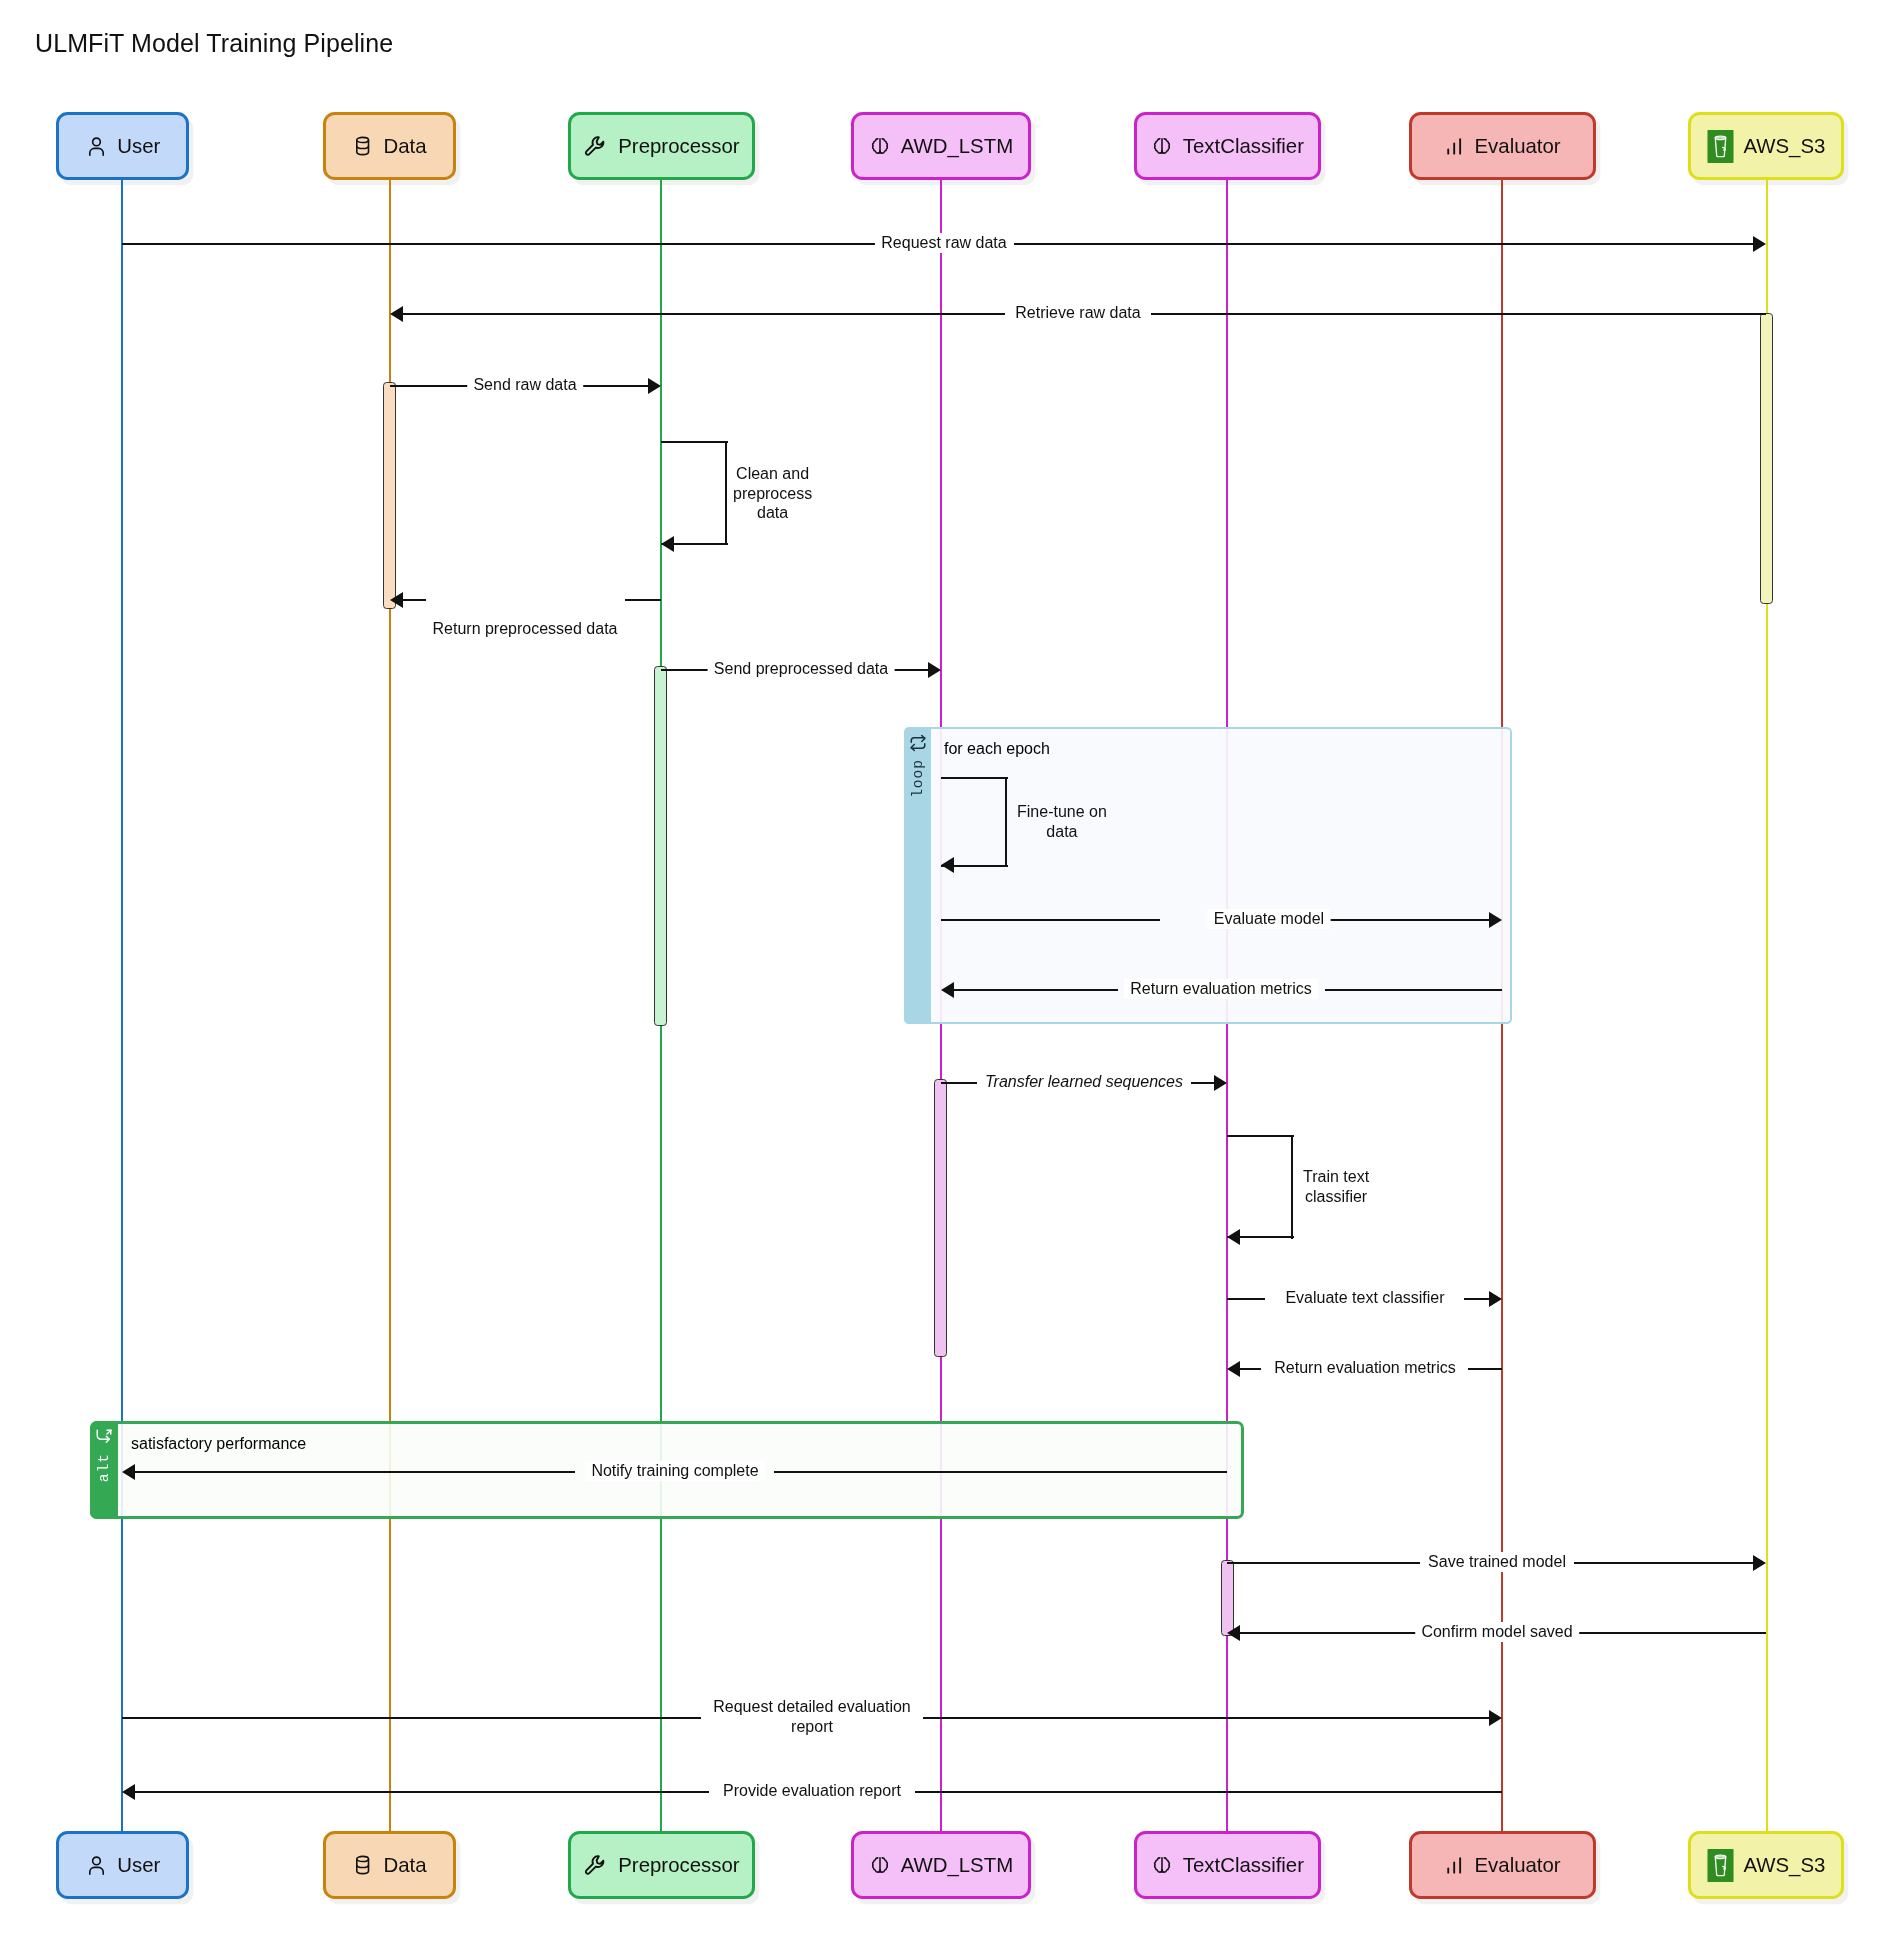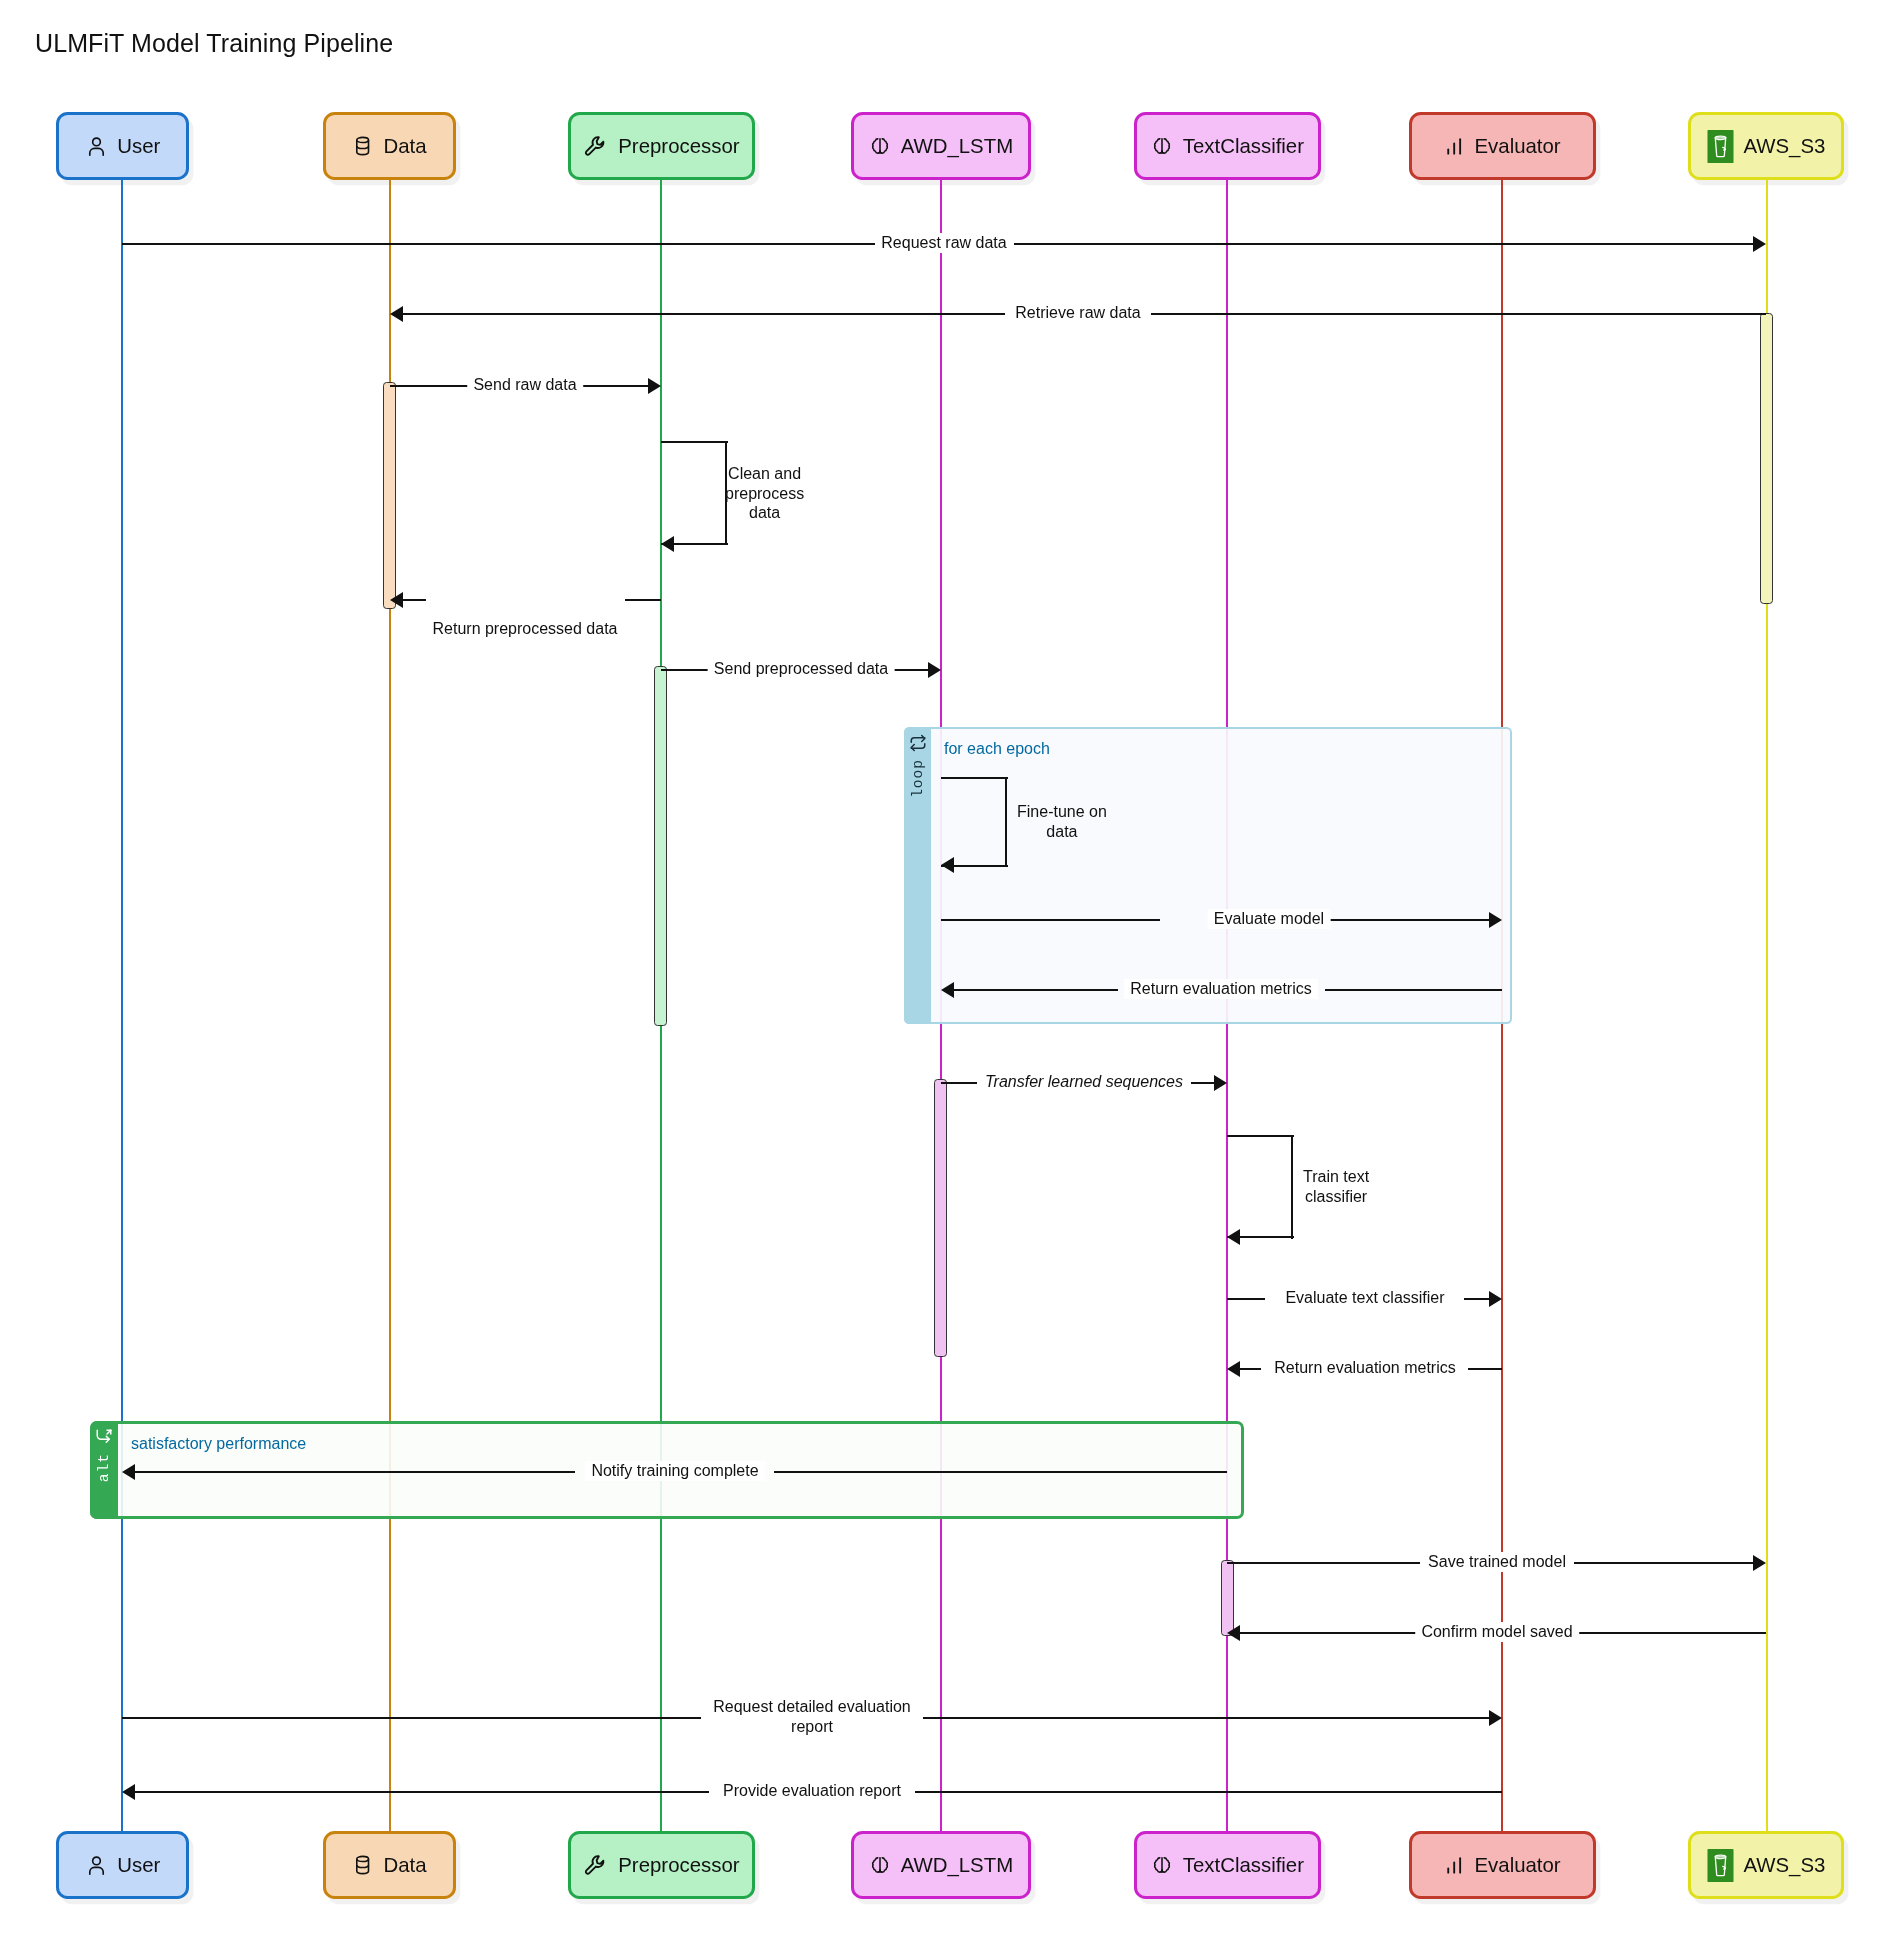--- a/index.html
+++ b/index.html
@@ -76,21 +76,21 @@
   .fragment.loop .frag-tab{background:#a9d6e5;}
   .fragment.alt  .frag-tab{background:#34a853;border-radius:7.1px 0 0 7.1px;left:-3.1px;top:-3.1px;bottom:-3.1px;}
   .frag-tab .tab-text{
     writing-mode:vertical-rl;transform:rotate(180deg);
     font-size:14.7px;letter-spacing:0.9px;font-family:"Liberation Mono",monospace;
   }
   .fragment.loop .tab-text{color:#18303b;}
   .fragment.alt  .tab-text{color:#ffffff;}
   .frag-cond{
     position:absolute;left:38px;top:10.7px;
-    font-size:16px;color:#0369a1;white-space:nowrap;
+    font-size:16px;color:#000000;white-space:nowrap;
   }
 </style>
 </head>
 <body>
 
 <div id="canvas">
 
   <div class="diagram-title">ULMFiT Model Training Pipeline</div>
 
   <div id="layers">
@@ -358,21 +358,21 @@
         <div class="line" style="left: 132px; width: 577px;"></div>
         <div class="line" style="left: 915px; width: 587px;"></div>
         <div class="arrowhead left" style="left: 122px; top: -7.1px;"></div>
         <div class="caption" style="left: 812px; top: -9.8px;">Provide evaluation report</div>
       </div>
       <div class="selfmsg" style="left: 661px; top: 441px; width: 84px; height: 104px;">
         <div class="sm-top" style="top:0;width:67px;"></div>
         <div class="sm-right" style="left:64px;top:0;height:104px;"></div>
         <div class="sm-bot" style="top:102px;width:67px;"></div>
         <div class="arrowhead left" style="left:0;top:95px;"></div>
-        <div class="sm-label" style="left:64px;top:23px;">Clean and
+        <div class="sm-label" style="left:72px;top:23px;">Clean and
 preprocess
 data</div>
       </div>
       <div class="selfmsg" style="left: 941px; top: 777px; width: 84px; height: 90px;">
         <div class="sm-top" style="top:0;width:67px;"></div>
         <div class="sm-right" style="left:64px;top:0;height:90px;"></div>
         <div class="sm-bot" style="top:88px;width:67px;"></div>
         <div class="arrowhead left" style="left:0;top:80px;"></div>
         <div class="sm-label" style="left:76px;top:25px;">Fine-tune on
 data</div>

